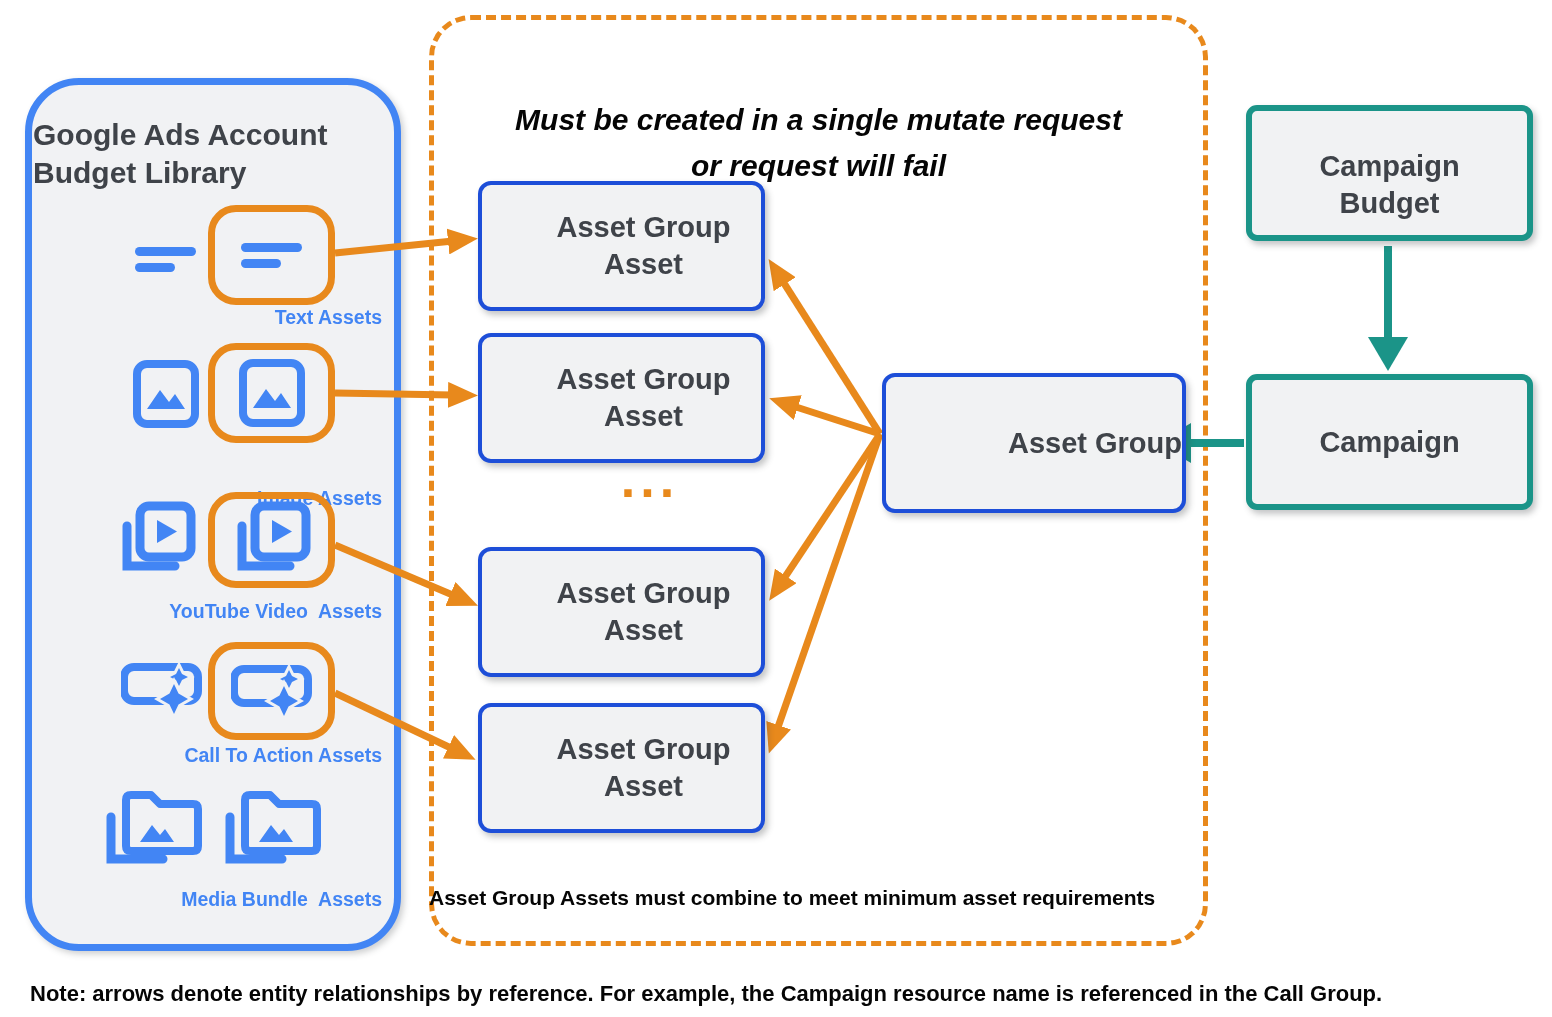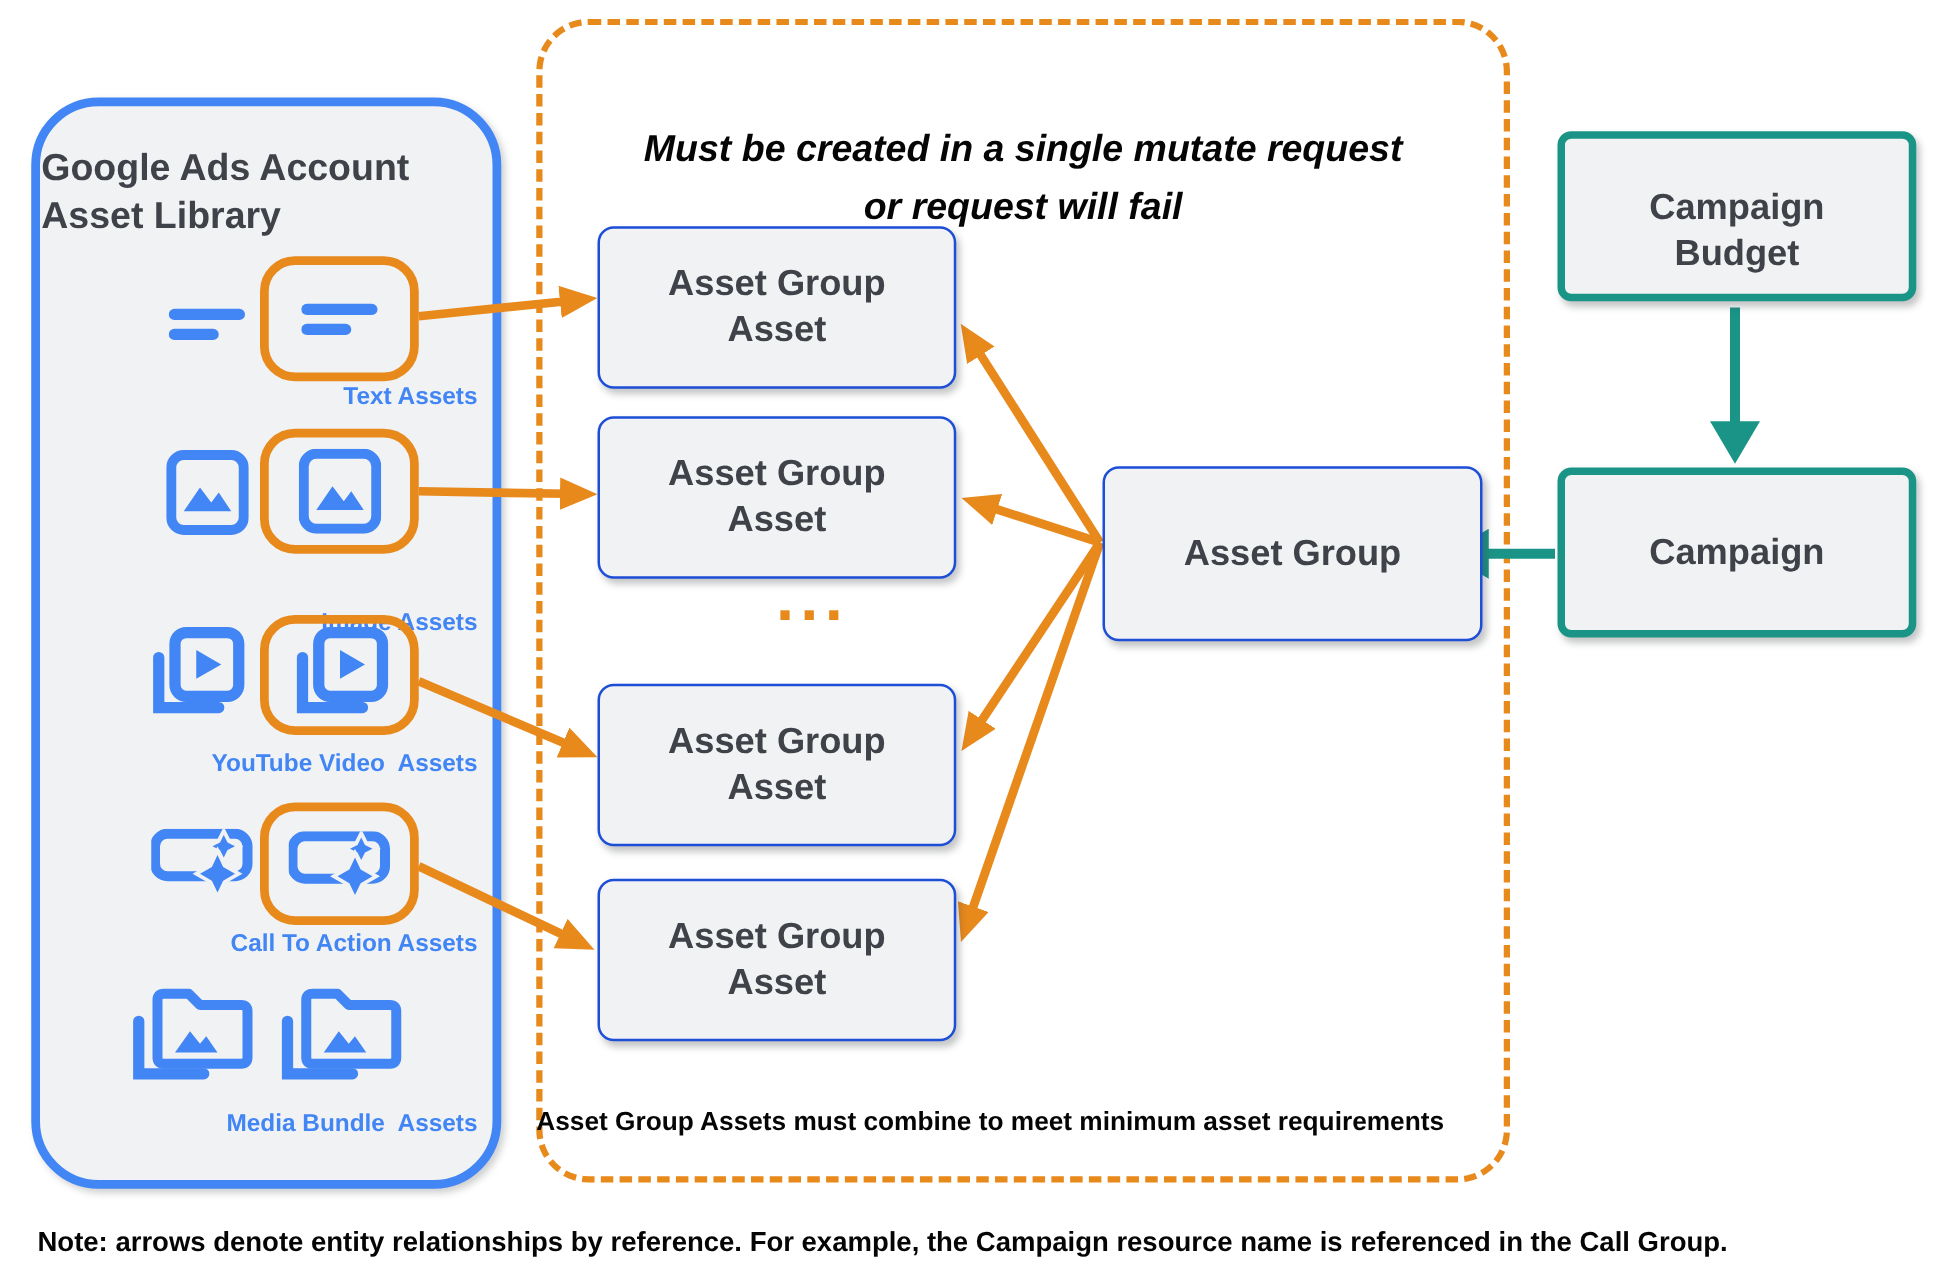--- a/index.html
+++ b/index.html
@@ -61,21 +61,21 @@
     color:#E8891C;
   }
 
   
   .box{
     position:absolute; box-sizing:border-box; background:#F1F2F3;
     display:flex; align-items:center; justify-content:center; text-align:center;
     font-weight:700; color:#3F4349; font-size:29px; line-height:37px;
     box-shadow:3px 4px 6px rgba(60,64,67,.3);
   }
-  .orange-box{border:2px solid #1d4ed8; border-radius:13px;}
+  .orange-box{border:4px solid #1d4ed8; border-radius:13px;justify-content:flex-end;}
   .teal-box{border:6px solid #1B9488; border-radius:11px;}
   .aga{left:478px; width:287px; height:130px;}
   .aga span{display:inline-block; max-width:235px;}
   .aga1{top:181px;} .aga2{top:333px;} .aga3{top:547px;} .aga4{top:703px;}
   .asset-group{left:882px; top:373px; width:304px; height:140px;}
   .campaign-budget{left:1246px; top:105px; width:287px; height:136px;}
   .campaign-budget span{display:inline-block; max-width:220px;margin-top:24px;}
   .campaign{left:1246px; top:374px; width:287px; height:136px;}
 
   
@@ -116,21 +116,21 @@
     <g stroke="#1B9488" stroke-width="8" fill="none">
       <path d="M1388 246 L1388 342" marker-end="url(#th)"></path>
       <path d="M1244 443 L1186 443" marker-end="url(#th)"></path>
     </g>
   </svg>
 
   <div class="layer">
 
     <div class="panel-title">
       <div>Google Ads Account</div>
-      <div>Asset Library</div>
+      <div>Budget Library</div>
     </div>
 
     <div class="layer">
       <svg class="icon" style="left:135px; top:246px;" width="62" height="27" viewBox="0 0 62 27">
         <rect x="0" y="1" width="61" height="9" rx="4.5" fill="#4285F4"></rect>
         <rect x="0" y="17" width="40" height="9" rx="4.5" fill="#4285F4"></rect>
       </svg>
       <div class="wrapper w1">
         <svg class="icon" style="position:static;" width="62" height="27" viewBox="0 0 62 27">
           <rect x="0" y="1" width="61" height="9" rx="4.5" fill="#4285F4"></rect>

